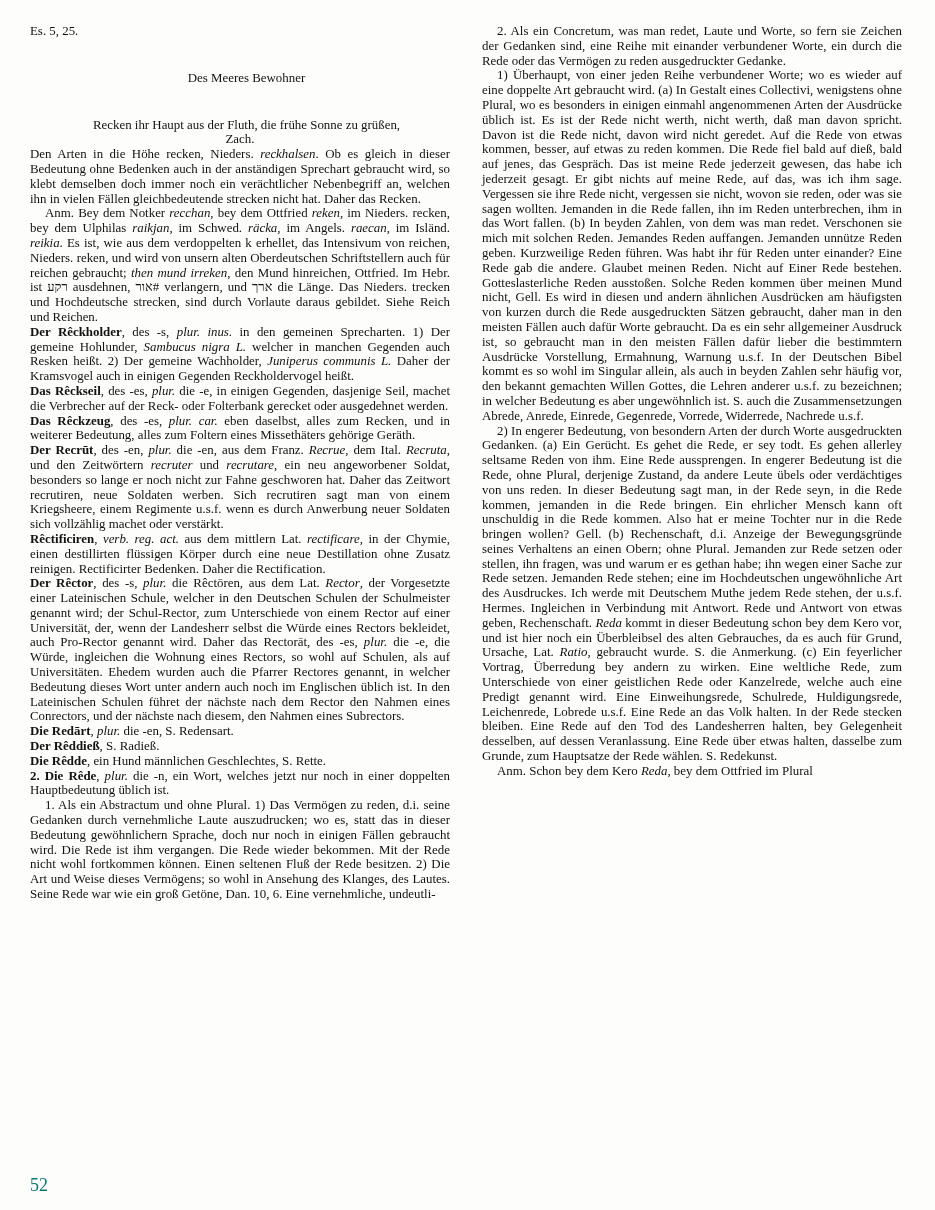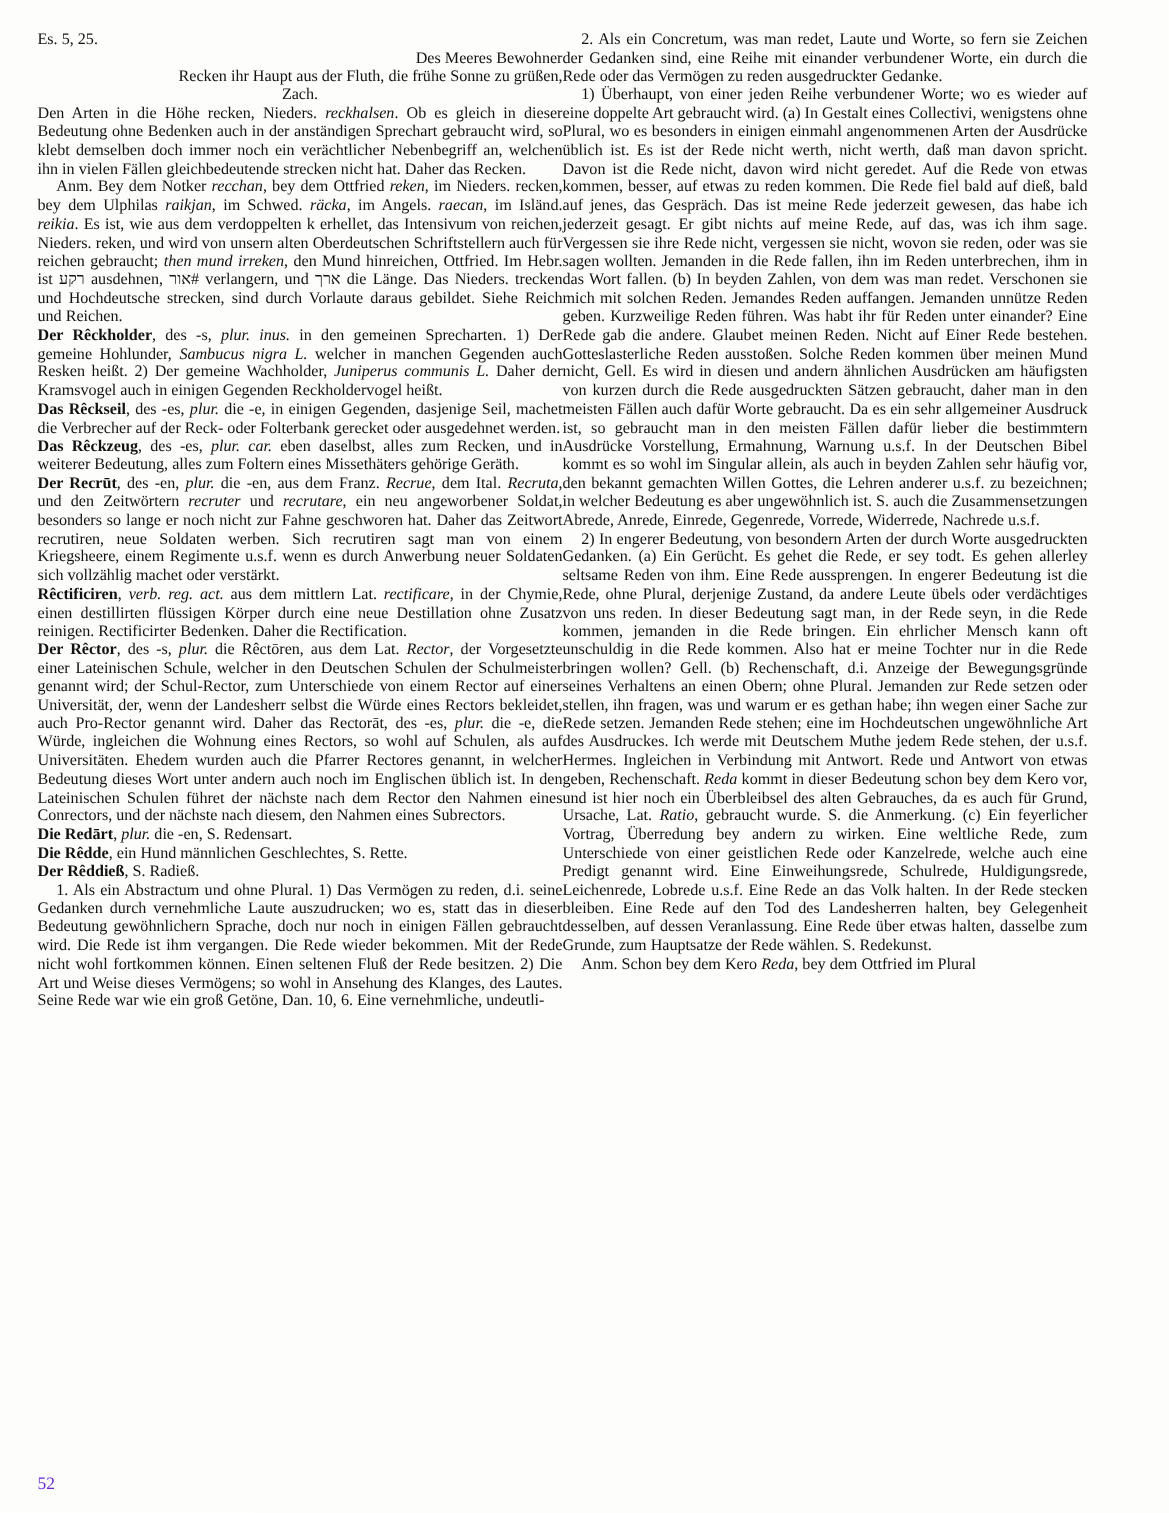--- a/index.html
+++ b/index.html
@@ -2,35 +2,35 @@
 <html lang="de"><head>
 <meta charset="utf-8">
 <style>
   html,body{margin:0;padding:0;background:#ffffff;}
   .page{
     width:935px;height:1210px;box-sizing:border-box;position:relative;
     background:#fdfdfb;color:#121212;
     font-family:"Liberation Serif", serif;
     padding:24px 33px 0 30px;overflow:hidden;
   }
-  .columns{display:flex;}
+  .columns{display:flex;gap:32px;}
   .col{width:420px;}
   .col p{
     margin:0;text-align:justify;
     font-size:12.9px;line-height:14.8px;
     hyphens:auto;-webkit-hyphens:auto;
   }
   p.indent{text-indent:15px;}
-  p.verse{padding-left:13px;text-align:right;}
+  p.verse{padding-left:13px;text-align:center;margin-top:32px;}
   p.right{text-align:center;}
   .b{font-weight:bold;margin-top:28px;}
   .i{font-style:italic;}
   .page-number{
     position:absolute;left:30px;bottom:14px;
-    font-size:14px;font-family:"Liberation Serif", serif;color:#6d28d9;
+    font-size:18px;font-family:"Liberation Serif", serif;color:#0f766e;
   }
 </style>
 </head>
 <body>
 
 <div class="page">
   <div class="columns">
     <div class="col">
         <p><span>Es. 5, 25.</span></p>
         <p class="verse"><span>Des Meeres Bewohner</span></p>
@@ -38,22 +38,23 @@
         <p class="right"><span>Zach.</span></p>
         <p><span>Den Arten in die Höhe recken, Nieders. </span><span class="i">reckhalsen</span><span>. Ob es gleich in dieser Bedeutung ohne Bedenken auch in der anständigen Sprechart gebraucht wird, so klebt demselben doch immer noch ein verächtlicher Nebenbegriff an, welchen ihn in vielen Fällen gleichbedeutende strecken nicht hat. Daher das Recken.</span></p>
         <p class="indent"><span>Anm. Bey dem Notker </span><span class="i">recchan</span><span>, bey dem Ottfried </span><span class="i">reken</span><span>, im Nieders. recken, bey dem Ulphilas </span><span class="i">raikjan</span><span>, im Schwed. </span><span class="i">räcka</span><span>, im Angels. </span><span class="i">raecan</span><span>, im Isländ. </span><span class="i">reikia</span><span>. Es ist, wie aus dem verdoppelten k erhellet, das Intensivum von reichen, Nieders. reken, und wird von unsern alten Oberdeutschen Schriftstellern auch für reichen gebraucht; </span><span class="i">then mund irreken</span><span>, den Mund hinreichen, Ottfried. Im Hebr. ist רקע ausdehnen, אור# verlangern, und ארך die Länge. Das Nieders. trecken und Hochdeutsche strecken, sind durch Vorlaute daraus gebildet. Siehe Reich und Reichen.</span></p>
         <p><span class="b">Der Rêckholder</span><span>, des -s, </span><span class="i">plur. inus.</span><span> in den gemeinen Sprecharten. 1) Der gemeine Hohlunder, </span><span class="i">Sambucus nigra L.</span><span> welcher in manchen Gegenden auch Resken heißt. 2) Der gemeine Wachholder, </span><span class="i">Juniperus communis L.</span><span> Daher der Kramsvogel auch in einigen Gegenden Reckholdervogel heißt.</span></p>
         <p><span class="b">Das Rêckseil</span><span>, des -es, </span><span class="i">plur.</span><span> die -e, in einigen Gegenden, dasjenige Seil, machet die Verbrecher auf der Reck- oder Folterbank gerecket oder ausgedehnet werden.</span></p>
         <p><span class="b">Das Rêckzeug</span><span>, des -es, </span><span class="i">plur. car.</span><span> eben daselbst, alles zum Recken, und in weiterer Bedeutung, alles zum Foltern eines Missethäters gehörige Geräth.</span></p>
         <p><span class="b">Der Recrūt</span><span>, des -en, </span><span class="i">plur.</span><span> die -en, aus dem Franz. </span><span class="i">Recrue</span><span>, dem Ital. </span><span class="i">Recruta</span><span>, und den Zeitwörtern </span><span class="i">recruter</span><span> und </span><span class="i">recrutare</span><span>, ein neu angeworbener Soldat, besonders so lange er noch nicht zur Fahne geschworen hat. Daher das Zeitwort recrutiren, neue Soldaten werben. Sich recrutiren sagt man von einem Kriegsheere, einem Regimente u.s.f. wenn es durch Anwerbung neuer Soldaten sich vollzählig machet oder verstärkt.</span></p>
         <p><span class="b">Rêctificiren</span><span>, </span><span class="i">verb. reg. act.</span><span> aus dem mittlern Lat. </span><span class="i">rectificare</span><span>, in der Chymie, einen destillirten flüssigen Körper durch eine neue Destillation ohne Zusatz reinigen. Rectificirter Bedenken. Daher die Rectification.</span></p>
         <p><span class="b">Der Rêctor</span><span>, des -s, </span><span class="i">plur.</span><span> die Rêctōren, aus dem Lat. </span><span class="i">Rector</span><span>, der Vorgesetzte einer Lateinischen Schule, welcher in den Deutschen Schulen der Schulmeister genannt wird; der Schul-Rector, zum Unterschiede von einem Rector auf einer Universität, der, wenn der Landesherr selbst die Würde eines Rectors bekleidet, auch Pro-Rector genannt wird. Daher das Rectorāt, des -es, </span><span class="i">plur.</span><span> die -e, die Würde, ingleichen die Wohnung eines Rectors, so wohl auf Schulen, als auf Universitäten. Ehedem wurden auch die Pfarrer Rectores genannt, in welcher Bedeutung dieses Wort unter andern auch noch im Englischen üblich ist. In den Lateinischen Schulen führet der nächste nach dem Rector den Nahmen eines Conrectors, und der nächste nach diesem, den Nahmen eines Subrectors.</span></p>
         <p><span class="b">Die Redārt</span><span>, </span><span class="i">plur.</span><span> die -en, S. Redensart.</span></p>
+        <p><span class="b">Der Rêddieß</span><span>, S. Radieß.</span></p>
         <p><span class="b">Die Rêdde</span><span>, ein Hund männlichen Geschlechtes, S. Rette.</span></p>
-        <p><span class="b">Der Rêddieß</span><span>, S. Radieß.</span></p>
+        <p><span class="b">2. Die Rêde</span><span>, </span><span class="i">plur.</span><span> die -n, ein Wort, welches jetzt nur noch in einer doppelten Hauptbedeutung üblich ist.</span></p>
         <p class="indent"><span>1. Als ein Abstractum und ohne Plural. 1) Das Vermögen zu reden, d.i. seine Gedanken durch vernehmliche Laute auszudrucken; wo es, statt das in dieser Bedeutung gewöhnlichern Sprache, doch nur noch in einigen Fällen gebraucht wird. Die Rede ist ihm vergangen. Die Rede wieder bekommen. Mit der Rede nicht wohl fortkommen können. Einen seltenen Fluß der Rede besitzen. 2) Die Art und Weise dieses Vermögens; so wohl in Ansehung des Klanges, des Lautes. Seine Rede war wie ein groß Getöne, Dan. 10, 6. Eine vernehmliche, undeutli-</span></p>
       </div>
     <div class="col">
         <p class="indent"><span>2. Als ein Concretum, was man redet, Laute und Worte, so fern sie Zeichen der Gedanken sind, eine Reihe mit einander verbundener Worte, ein durch die Rede oder das Vermögen zu reden ausgedruckter Gedanke.</span></p>
         <p class="indent"><span>1) Überhaupt, von einer jeden Reihe verbundener Worte; wo es wieder auf eine doppelte Art gebraucht wird. (a) In Gestalt eines Collectivi, wenigstens ohne Plural, wo es besonders in einigen einmahl angenommenen Arten der Ausdrücke üblich ist. Es ist der Rede nicht werth, nicht werth, daß man davon spricht. Davon ist die Rede nicht, davon wird nicht geredet. Auf die Rede von etwas kommen, besser, auf etwas zu reden kommen. Die Rede fiel bald auf dieß, bald auf jenes, das Gespräch. Das ist meine Rede jederzeit gewesen, das habe ich jederzeit gesagt. Er gibt nichts auf meine Rede, auf das, was ich ihm sage. Vergessen sie ihre Rede nicht, vergessen sie nicht, wovon sie reden, oder was sie sagen wollten. Jemanden in die Rede fallen, ihn im Reden unterbrechen, ihm in das Wort fallen. (b) In beyden Zahlen, von dem was man redet. Verschonen sie mich mit solchen Reden. Jemandes Reden auffangen. Jemanden unnütze Reden geben. Kurzweilige Reden führen. Was habt ihr für Reden unter einander? Eine Rede gab die andere. Glaubet meinen Reden. Nicht auf Einer Rede bestehen. Gotteslasterliche Reden ausstoßen. Solche Reden kommen über meinen Mund nicht, Gell. Es wird in diesen und andern ähnlichen Ausdrücken am häufigsten von kurzen durch die Rede ausgedruckten Sätzen gebraucht, daher man in den meisten Fällen auch dafür Worte gebraucht. Da es ein sehr allgemeiner Ausdruck ist, so gebraucht man in den meisten Fällen dafür lieber die bestimmtern Ausdrücke Vorstellung, Ermahnung, Warnung u.s.f. In der Deutschen Bibel kommt es so wohl im Singular allein, als auch in beyden Zahlen sehr häufig vor, den bekannt gemachten Willen Gottes, die Lehren anderer u.s.f. zu bezeichnen; in welcher Bedeutung es aber ungewöhnlich ist. S. auch die Zusammensetzungen Abrede, Anrede, Einrede, Gegenrede, Vorrede, Widerrede, Nachrede u.s.f.</span></p>
         <p class="indent"><span>2) In engerer Bedeutung, von besondern Arten der durch Worte ausgedruckten Gedanken. (a) Ein Gerücht. Es gehet die Rede, er sey todt. Es gehen allerley seltsame Reden von ihm. Eine Rede aussprengen. In engerer Bedeutung ist die Rede, ohne Plural, derjenige Zustand, da andere Leute übels oder verdächtiges von uns reden. In dieser Bedeutung sagt man, in der Rede seyn, in die Rede kommen, jemanden in die Rede bringen. Ein ehrlicher Mensch kann oft unschuldig in die Rede kommen. Also hat er meine Tochter nur in die Rede bringen wollen? Gell. (b) Rechenschaft, d.i. Anzeige der Bewegungsgründe seines Verhaltens an einen Obern; ohne Plural. Jemanden zur Rede setzen oder stellen, ihn fragen, was und warum er es gethan habe; ihn wegen einer Sache zur Rede setzen. Jemanden Rede stehen; eine im Hochdeutschen ungewöhnliche Art des Ausdruckes. Ich werde mit Deutschem Muthe jedem Rede stehen, der u.s.f. Hermes. Ingleichen in Verbindung mit Antwort. Rede und Antwort von etwas geben, Rechenschaft. </span><span class="i">Reda</span><span> kommt in dieser Bedeutung schon bey dem Kero vor, und ist hier noch ein Überbleibsel des alten Gebrauches, da es auch für Grund, Ursache, Lat. </span><span class="i">Ratio</span><span>, gebraucht wurde. S. die Anmerkung. (c) Ein feyerlicher Vortrag, Überredung bey andern zu wirken. Eine weltliche Rede, zum Unterschiede von einer geistlichen Rede oder Kanzelrede, welche auch eine Predigt genannt wird. Eine Einweihungsrede, Schulrede, Huldigungsrede, Leichenrede, Lobrede u.s.f. Eine Rede an das Volk halten. In der Rede stecken bleiben. Eine Rede auf den Tod des Landesherren halten, bey Gelegenheit desselben, auf dessen Veranlassung. Eine Rede über etwas halten, dasselbe zum Grunde, zum Hauptsatze der Rede wählen. S. Redekunst.</span></p>
         <p class="indent"><span>Anm. Schon bey dem Kero </span><span class="i">Reda</span><span>, bey dem Ottfried im Plural</span></p>
       </div>
   </div>
   <div class="page-number">52</div>

